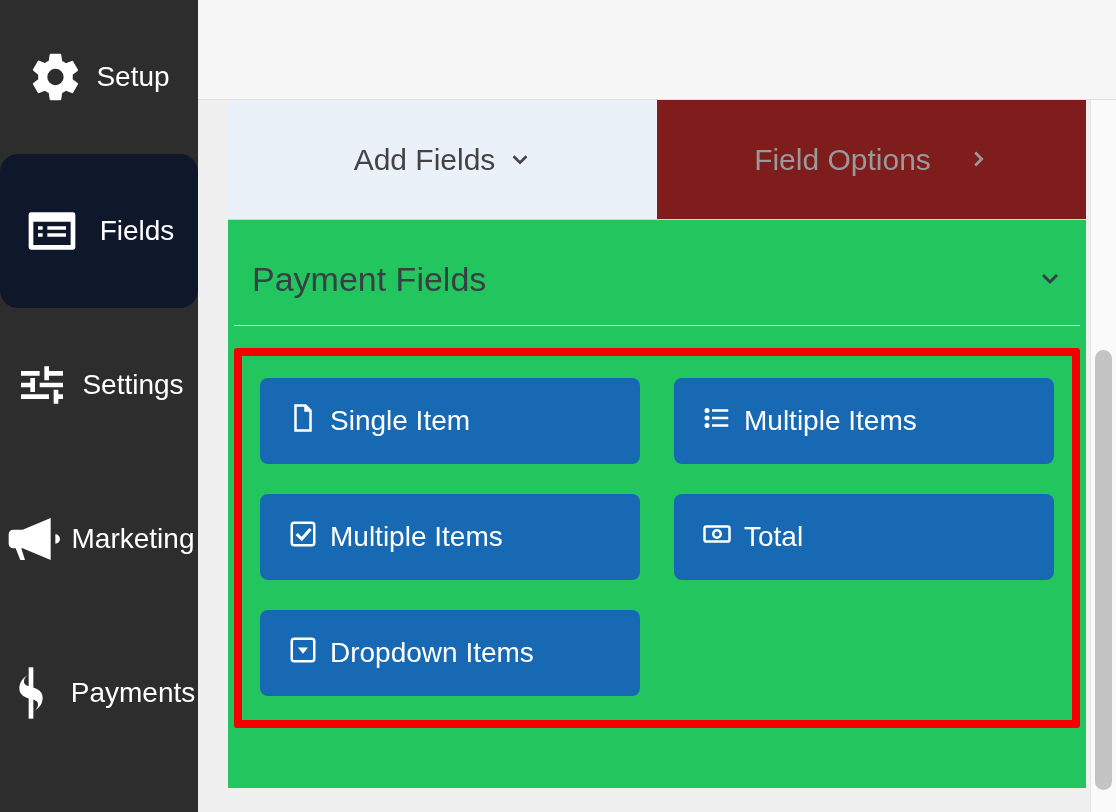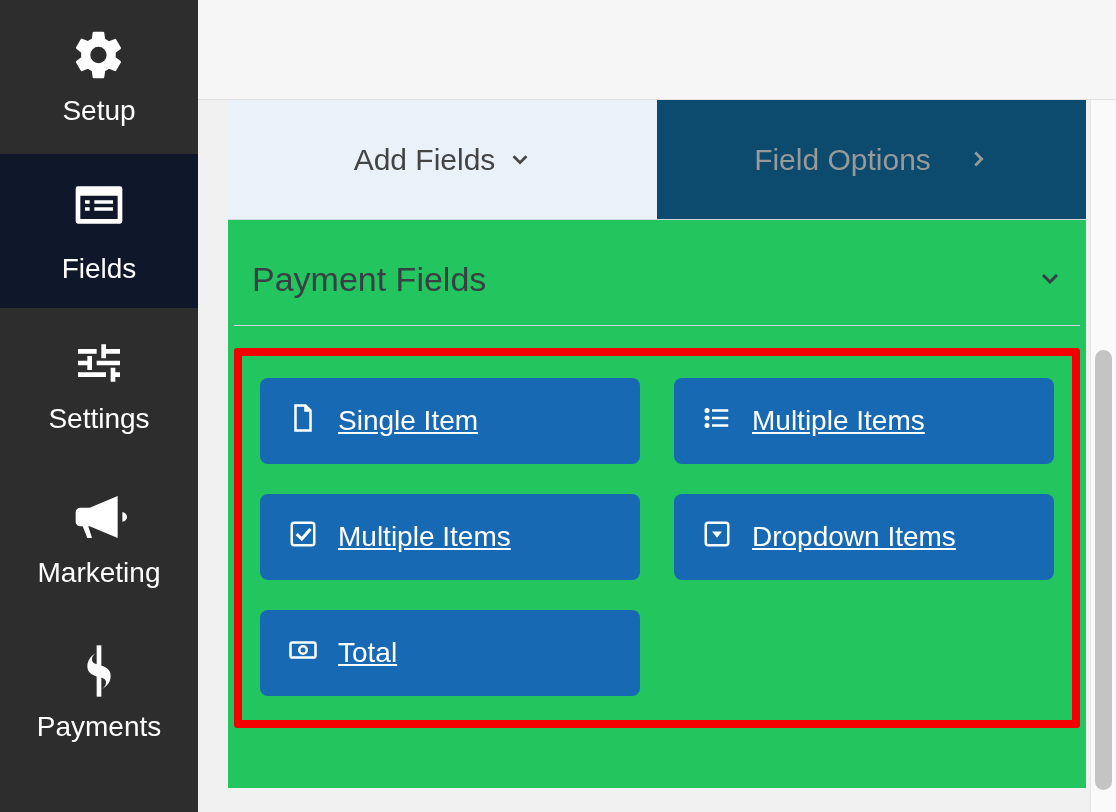--- a/index.html
+++ b/index.html
@@ -11,26 +11,27 @@
     width: 198px;
     height: 812px;
     background: #2d2d2d;
     display: flex;
     flex-direction: column;
     flex-shrink: 0;
   }
   .sidebar-item {
     height: 154px;
     display: flex;
-    flex-direction: column;
+    flex-direction: row;
     align-items: center;
     justify-content: center;
     color: #fff;
     cursor: pointer;
     gap: 12px;
+    border-radius: 18px;
   }
   .sidebar-item.active { background: #0f172a; gap: 20px; }
   .sidebar-item .label { font-size: 28px; }
   .sidebar-icon { width: 56px; height: 56px; display: flex; align-items: center; justify-content: center; }
   .sidebar-icon svg { width: 56px; height: 56px; fill: #fff; }
 
   
   .main {
     flex: 1;
     display: flex;
@@ -54,21 +55,21 @@
     display: flex;
     align-items: center;
     justify-content: center;
     gap: 14px;
     font-size: 30px;
     color: #444;
     cursor: pointer;
     background: #eaf1f8;
   }
   .tab.active { color: #444; }
-  .tab.inactive { color: #999; background: #0c4a6e; gap: 36px; }
+  .tab.inactive { color: #999; background: #7f1d1d; gap: 36px; }
   .tab svg { width: 22px; height: 22px; }
 
   .panel-wrap {
     background: #22c55e;
     margin: 0 30px 0 30px;
     padding: 30px 0 60px 0;
   }
 
   .section-header {
     display: flex;
@@ -95,24 +96,23 @@
     gap: 30px 34px;
   }
   .field-btn {
     background: #1769b3;
     color: #fff;
     border-radius: 8px;
     height: 86px;
     display: flex;
     align-items: center;
     padding-left: 28px;
-    gap: 20px;
+    gap: 12px;
     font-size: 28px;
     cursor: pointer;
-    text-decoration: underline;
   }
   .field-btn svg { width: 30px; height: 30px; fill: #fff; flex-shrink: 0; }
   .field-btn .txt { white-space: nowrap; }
 
   
   .scroll-track {
     position: absolute;
     right: 0;
     top: 100px;
     width: 26px;
@@ -245,37 +245,37 @@
                 <rect x="3" y="3" width="18" height="18" rx="2" fill="none" stroke="#fff" stroke-width="2"></rect>
                 <polyline points="7 12 11 16 18 8" fill="none" stroke="#fff" stroke-width="2.5"></polyline>
               </svg>
           </span>
           <span class="txt">Multiple Items</span>
         </div>
 
         <div class="field-btn">
           <span>
             <svg viewBox="0 0 24 24">
+                <rect x="2" y="6" width="20" height="12" rx="1.5" fill="none" stroke="#fff" stroke-width="2"></rect>
+                <circle cx="12" cy="12" r="3" fill="none" stroke="#fff" stroke-width="2"></circle>
+              </svg>
+          </span>
+          <span class="txt">Total</span>
+        </div>
+
+        <div class="field-btn">
+          <span>
+            <svg viewBox="0 0 24 24">
                 <rect x="3" y="3" width="18" height="18" rx="2" fill="none" stroke="#fff" stroke-width="2"></rect>
                 <polygon points="8 10 16 10 12 15"></polygon>
               </svg>
           </span>
           <span class="txt">Dropdown Items</span>
         </div>
 
-        <div class="field-btn">
-          <span>
-            <svg viewBox="0 0 24 24">
-                <rect x="2" y="6" width="20" height="12" rx="1.5" fill="none" stroke="#fff" stroke-width="2"></rect>
-                <circle cx="12" cy="12" r="3" fill="none" stroke="#fff" stroke-width="2"></circle>
-              </svg>
-          </span>
-          <span class="txt">Total</span>
-        </div>
-
       </div>
     </div>
   </div>
 
   <div class="scroll-track">
     <div class="scroll-thumb"></div>
   </div>
 </div>
 
 </body></html>

